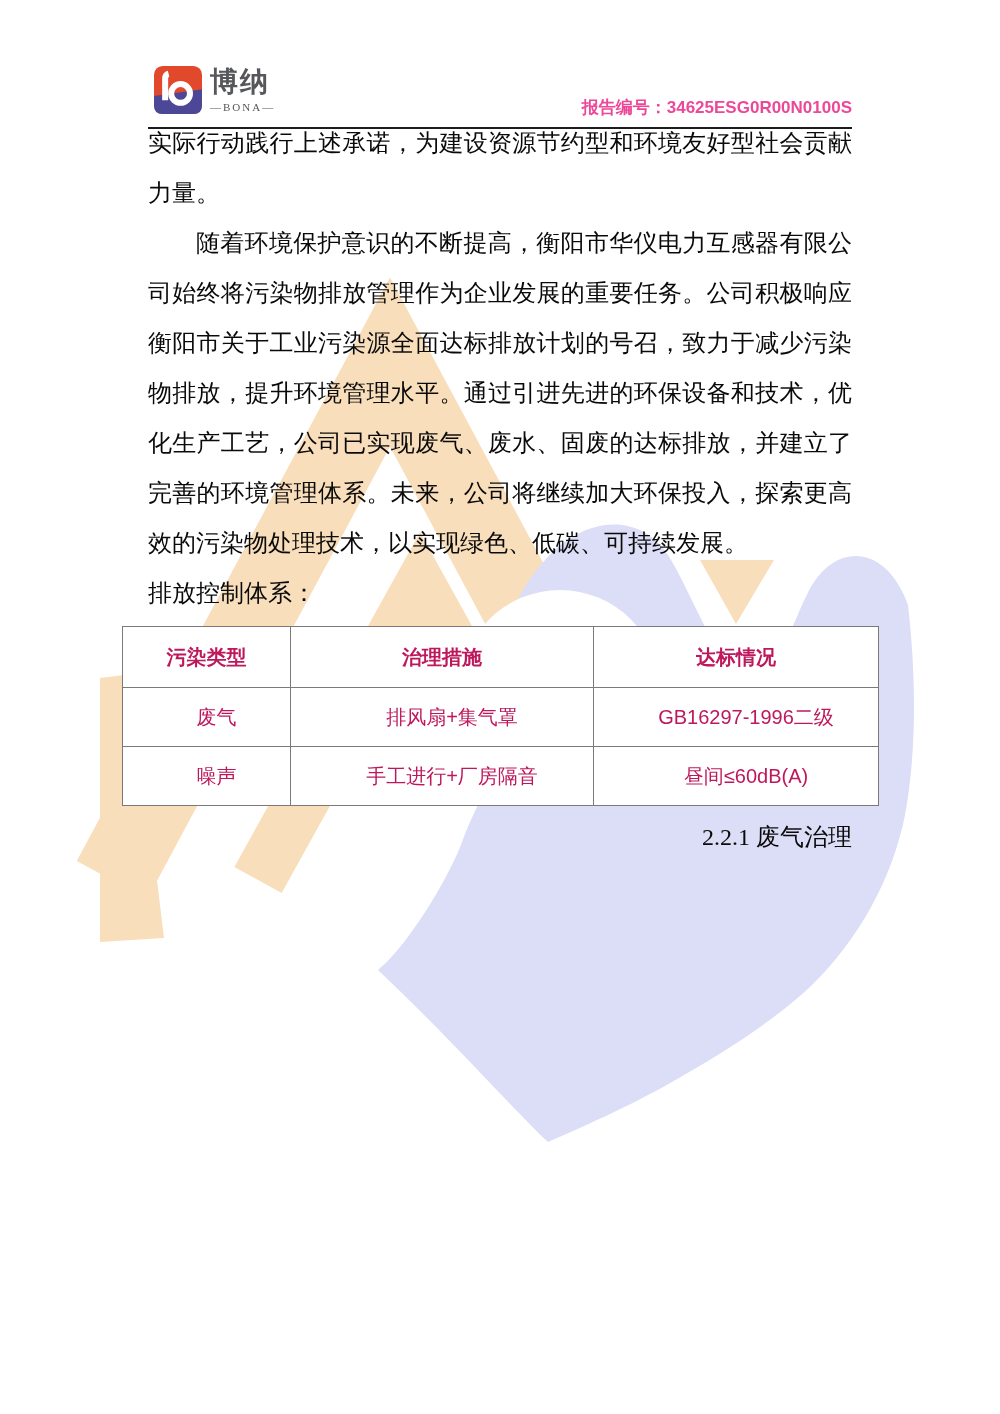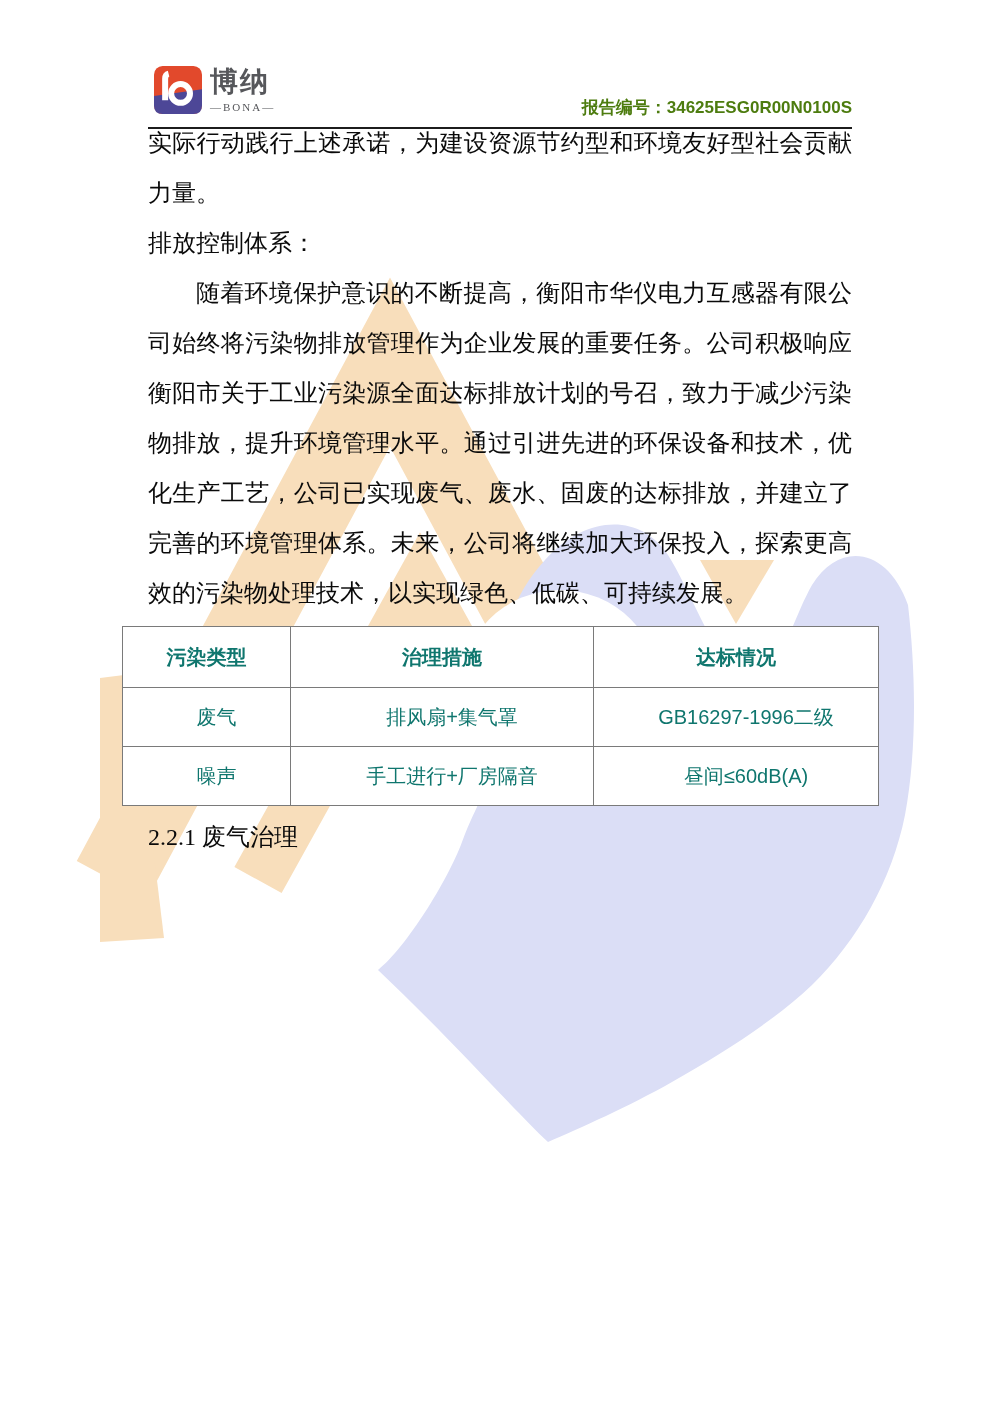--- a/index.html
+++ b/index.html
@@ -16,41 +16,41 @@
   #watermark{position:absolute;left:0;top:0;z-index:0;}
   
   .hdr{position:absolute;left:154px;top:66px;z-index:2;display:flex;align-items:center;}
   .logo-icon{width:48px;height:48px;display:block;}
   .logo-txt{margin-left:8px;line-height:1;}
   .logo-cn{font-family:"Liberation Sans","DejaVu Sans",sans-serif;font-weight:bold;font-size:28px;color:#56575b;letter-spacing:2px;}
   .logo-en{font-family:Liberation Serif, serif;font-size:11px;color:#56575b;letter-spacing:2px;margin-top:6px;}
   .report-no{
     position:absolute;left:148px;top:96px;width:704px;z-index:2;
     text-align:right;font-family:"Liberation Sans","DejaVu Sans",sans-serif;
-    font-size:17px;font-weight:bold;color:#4d7c0f;
+    font-size:17px;font-weight:bold;color:#ec4899;
   }
   .hdr-rule{position:absolute;left:148px;top:127px;width:704px;height:2px;background:#1c1c1c;z-index:2;}
   
   .content{position:absolute;left:148px;top:118px;width:704px;z-index:1;}
   .para{
     font-size:24px;line-height:50px;text-align:justify;margin:0;
     text-justify:inter-ideograph;
   }
   .para.indent{text-indent:2em;}
   .h-sec{font-size:24px;line-height:42px;margin:4px 0 0 0;font-weight:normal;}
   
   .ptable{
     margin:8px 0 0 -26px;border-collapse:collapse;width:756px;
     background:#ffffff;
     font-family:"Liberation Sans","DejaVu Sans",sans-serif;
     table-layout:fixed;
   }
   .ptable td,.ptable th{
     border:1px solid #7a7a7a;text-align:center;vertical-align:middle;
-    font-size:20px;color:#0f766e;padding:0;margin-left:7px;
+    font-size:20px;color:#be185d;padding:0;margin-left:7px;
   }
   .ptable th{font-weight:bold;height:60px;}
   .ptable td{height:58px;font-weight:normal;padding-left:20px;}
   .col1{width:168px;} .col2{width:303px;} .col3{width:285px;}
   
   .footer{
     position:absolute;left:0;top:1308px;width:1000px;z-index:2;text-align:center;
     font-family:"Liberation Sans","DejaVu Sans",sans-serif;font-size:16px;color:#222;
     letter-spacing:1px;
   }
@@ -102,23 +102,23 @@
 
   <div class="report-no"><span>报告编号：</span><span>34625ESG0R00N0100S</span></div>
 
   <div class="hdr-rule"></div>
 
   <div class="content">
 
     <p class="para">实际行动践行上述承诺，为建设资源节约型和环境友好型社会贡献力量。</p>
 
 
+    <p class="para indent">随着环境保护意识的不断提高，衡阳市华仪电力互感器有限公司始终将污染物排放管理作为企业发展的重要任务。公司积极响应衡阳市关于工业污染源全面达标排放计划的号召，致力于减少污染物排放，提升环境管理水平。通过引进先进的环保设备和技术，优化生产工艺，公司已实现废气、废水、固废的达标排放，并建立了完善的环境管理体系。未来，公司将继续加大环保投入，探索更高效的污染物处理技术，以实现绿色、低碳、可持续发展。</p>
+
     <p class="para">排放控制体系：</p>
-
-    <p class="para indent">随着环境保护意识的不断提高，衡阳市华仪电力互感器有限公司始终将污染物排放管理作为企业发展的重要任务。公司积极响应衡阳市关于工业污染源全面达标排放计划的号召，致力于减少污染物排放，提升环境管理水平。通过引进先进的环保设备和技术，优化生产工艺，公司已实现废气、废水、固废的达标排放，并建立了完善的环境管理体系。未来，公司将继续加大环保投入，探索更高效的污染物处理技术，以实现绿色、低碳、可持续发展。</p>
 
     <table class="ptable">
       <colgroup>
           <col class="col1">
           <col class="col2">
           <col class="col3">
         </colgroup>
       <tbody>
           <tr>
         <th>污染类型</th>
@@ -131,18 +131,18 @@
         <td>GB16297-1996二级</td>
       </tr>
       <tr>
         <td>噪声</td>
         <td>手工进行+厂房隔音</td>
         <td>昼间≤60dB(A)</td>
       </tr>
     </tbody>
       </table>
 
-    <h2 class="h-sec" style="margin-top:10px;">2.2.1 废气治理</h2>
+    <h2 class="h-sec" style="margin-top:10px;text-align:right;">2.2.1 废气治理</h2>
 
   </div>
 
 
 </div>
 
 </body></html>

